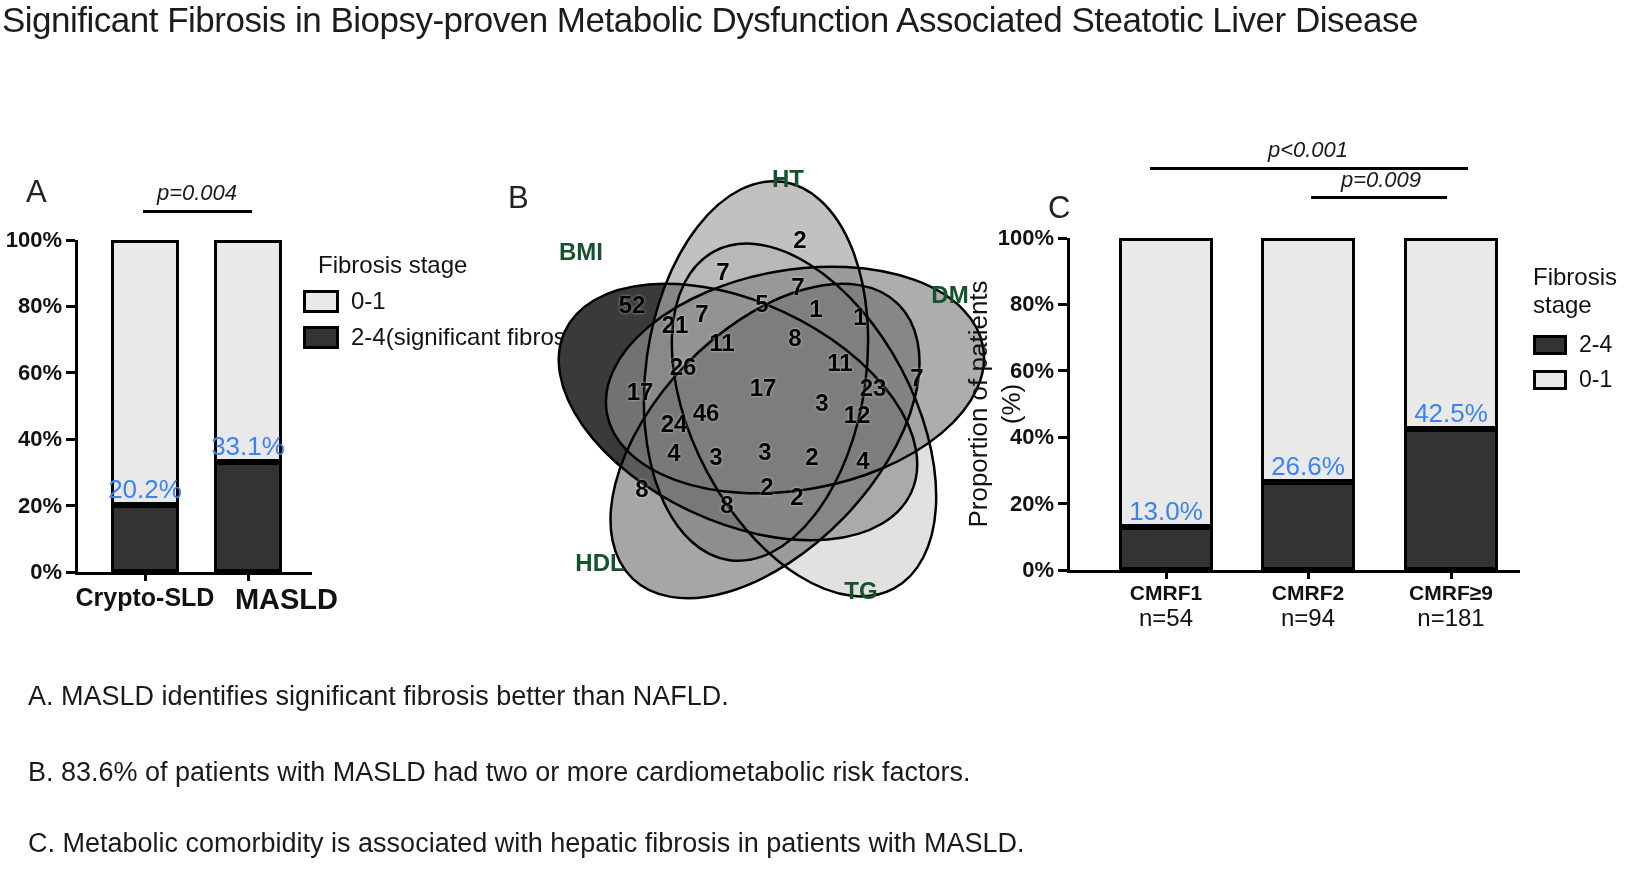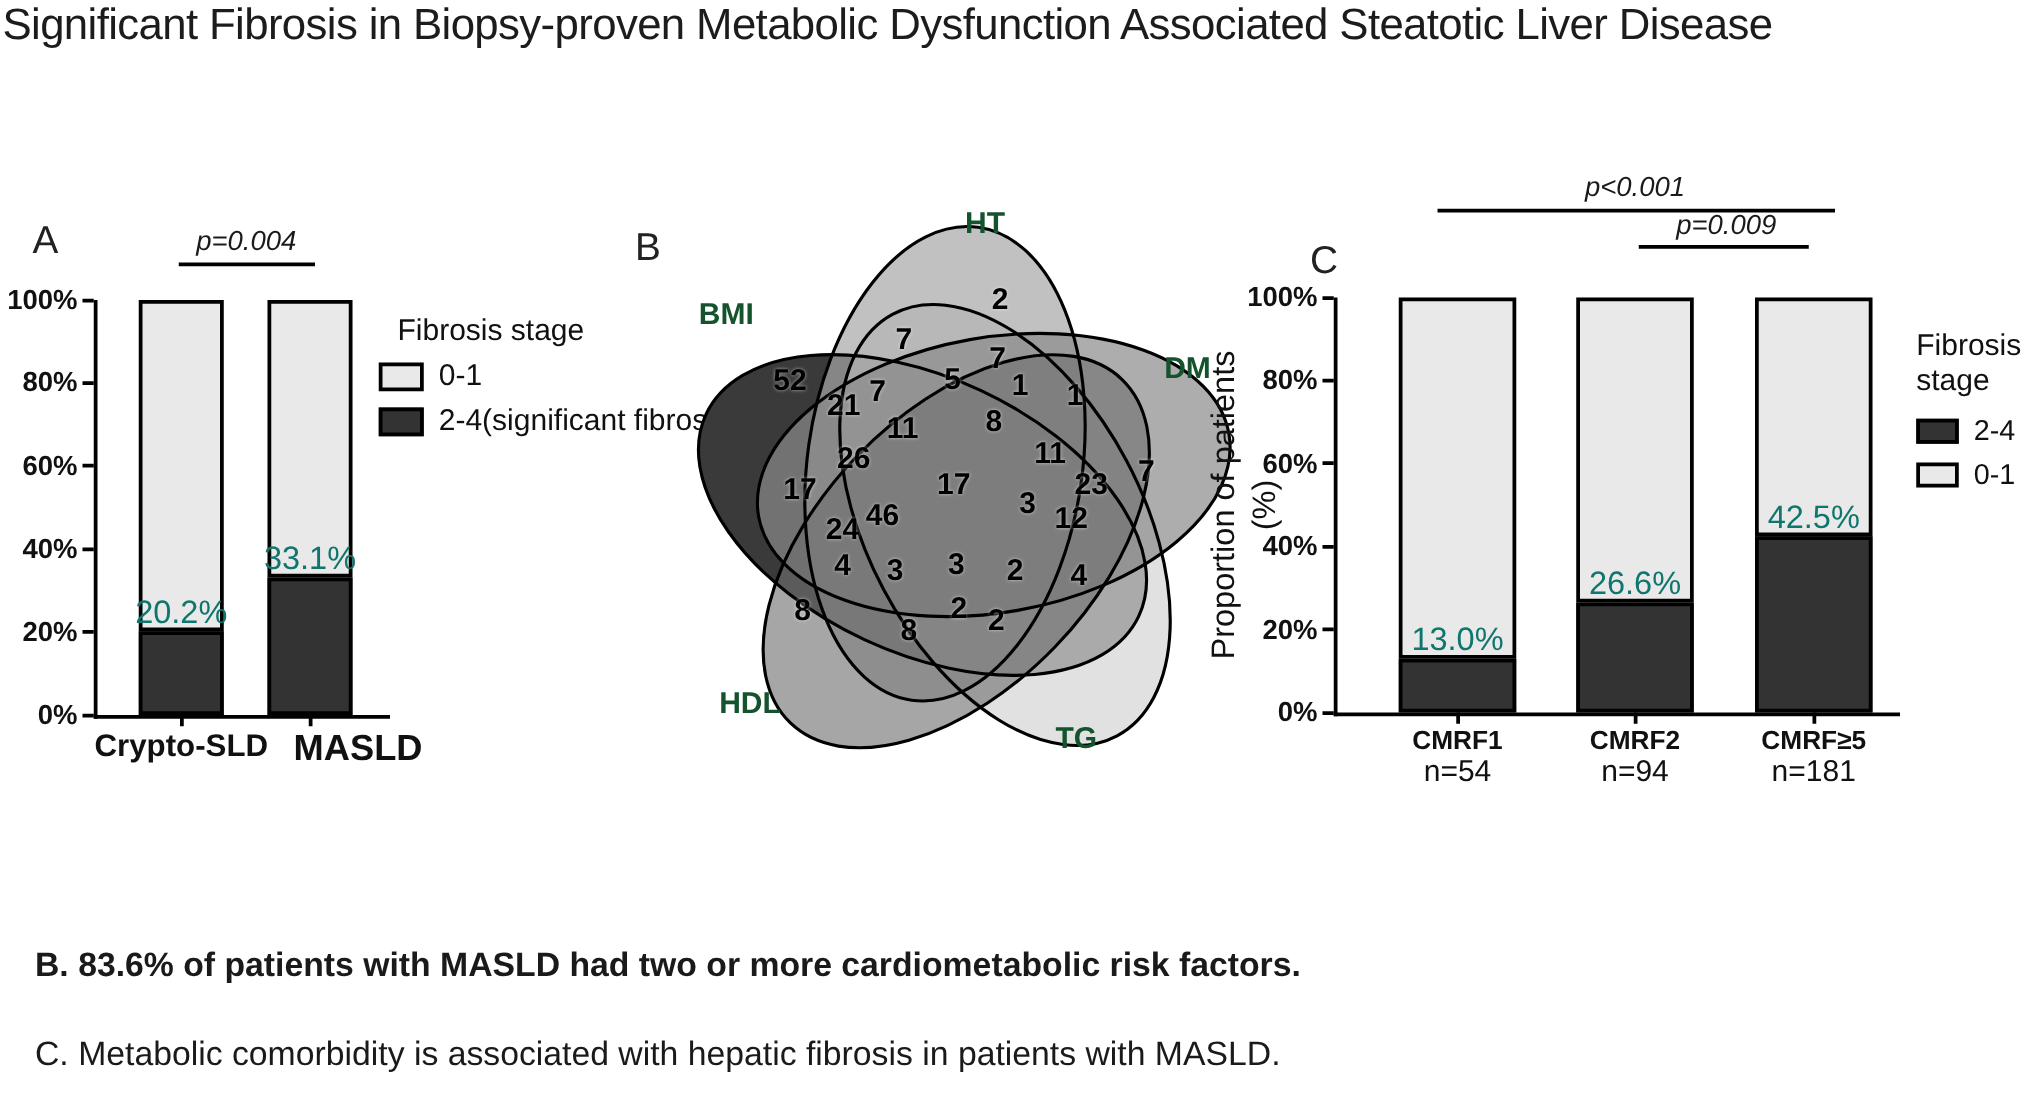--- a/index.html
+++ b/index.html
@@ -16,21 +16,21 @@
   #panelB-label{left:508px;top:180px;}
   #panelC-label{left:1048px;top:190px;}
   .pval{position:absolute;font-size:22px;font-style:italic;color:#1a1a1a;text-align:center;width:160px;}
   .cmpline{position:absolute;height:3px;background:#000;}
   .vline{position:absolute;width:3px;background:#000;}
   .hline{position:absolute;height:3px;background:#000;}
   .ticklabel{position:absolute;font-size:22px;font-weight:700;text-align:right;width:70px;line-height:24px;}
   .seg{position:absolute;box-sizing:border-box;border:3px solid #000;}
   .seg.light{background:var(--light-fill,#e9e9e9);}
   .seg.dark{background:var(--dark-fill,#333333);}
-  .pctlabel{position:absolute;font-size:26px;font-weight:400;text-align:center;color:#0f766e;}
+  .pctlabel{position:absolute;font-size:26px;font-weight:400;text-align:center;color:#3b82f6;}
   .catlabel{position:absolute;font-size:24px;font-weight:700;text-align:center;}
   .nlabel{position:absolute;font-size:24px;font-weight:400;text-align:center;}
   .legend{position:absolute;}
   .legend .ltitle{font-size:24px;font-weight:400;margin-bottom:8px;margin-top:32px;}
   .lrow{display:flex;align-items:center;margin-top:8px;}
   .sw{display:inline-block;box-sizing:border-box;border:3px solid #000;margin-right:12px;}
   .swA{width:36px;height:23px;}
   .swC{width:34px;height:20px;}
   .litem{font-size:24px;font-weight:400;white-space:nowrap;}
   #legendA{left:303px;top:219px;}
@@ -42,21 +42,21 @@
   .venn-num{position:absolute;width:44px;text-align:center;font-size:24px;font-weight:700;color:#000;
     line-height:26px;text-shadow:0 0 3px rgba(255,255,255,0.6);}
   .venn-set-label{position:absolute;width:90px;text-align:center;font-size:24px;font-weight:700;color:#14532d;}
   .yaxis-title{
     position:absolute;left:835px;top:364px;width:320px;height:80px;
     display:flex;flex-direction:column;justify-content:center;text-align:center;
     transform:rotate(-90deg);font-size:26px;font-weight:400;line-height:33px;
   }
   .caption{position:absolute;left:28px;font-size:27px;font-weight:400;color:#1a1a1a;white-space:nowrap;}
   #caption-a{top:681px;}
-  #caption-b{top:757px;font-weight:bold;}
+  #caption-b{top:757px;}
   #caption-c{top:828px;}
 </style>
 </head>
 <body>
 
 <div id="canvas">
 
   <div class="fig-title">Significant Fibrosis in Biopsy-proven Metabolic Dysfunction Associated Steatotic Liver Disease</div>
 
   <div class="panel-label" id="panelA-label">A</div>
@@ -102,20 +102,21 @@
     <div class="lrow">
       <span class="sw swC" id="swC0" style="background: rgb(51, 51, 51);"></span>
       <span class="litem">2-4</span>
     </div>
     <div class="lrow">
       <span class="sw swC" id="swC1" style="background: rgb(233, 233, 233);"></span>
       <span class="litem">0-1</span>
     </div>
   </div>
 
+  <div class="caption" id="caption-a">A. MASLD identifies significant fibrosis better than NAFLD.</div>
   <div class="caption" id="caption-b">B. 83.6% of patients with MASLD had two or more cardiometabolic risk factors.</div>
   <div class="caption" id="caption-c">C. Metabolic comorbidity is associated with hepatic fibrosis in patients with MASLD.</div>
 
 <div class="vline" style="left: 75px; top: 240px; height: 335px;"></div>
     <div class="hline" style="left: 75px; top: 572px; width: 237px;"></div>
     <div class="hline" style="left: 66px; top: 238.5px; width: 9px;"></div>
     <div class="ticklabel" style="left: -8px; top: 228px;">100%</div>
     <div class="hline" style="left: 66px; top: 304.9px; width: 9px;"></div>
     <div class="ticklabel" style="left: -8px; top: 294.4px;">80%</div>
     <div class="hline" style="left: 66px; top: 371.3px; width: 9px;"></div>
@@ -165,21 +166,21 @@
     <div class="seg light" style="left: 1261px; top: 238px; width: 94px; height: 243.688px;"></div>
     <div class="seg dark" style="left: 1261px; top: 481.688px; width: 94px; height: 88.312px;"></div>
     <div class="pctlabel" style="left: 1248px; top: 450.688px; width: 120px;">26.6%</div>
     <div class="vline" style="left: 1306.5px; top: 570px; height: 9px;"></div>
     <div class="catlabel" style="left: 1218px; top: 581px; width: 180px; font-size: 21px;">CMRF2</div>
     <div class="nlabel" style="left: 1218px; top: 604px; width: 180px;">n=94</div>
     <div class="seg light" style="left: 1404px; top: 238px; width: 94px; height: 190.9px;"></div>
     <div class="seg dark" style="left: 1404px; top: 428.9px; width: 94px; height: 141.1px;"></div>
     <div class="pctlabel" style="left: 1391px; top: 397.9px; width: 120px;">42.5%</div>
     <div class="vline" style="left: 1449.5px; top: 570px; height: 9px;"></div>
-    <div class="catlabel" style="left: 1361px; top: 581px; width: 180px; font-size: 21px;">CMRF≥5</div>
+    <div class="catlabel" style="left: 1361px; top: 581px; width: 180px; font-size: 21px;">CMRF≥9</div>
     <div class="nlabel" style="left: 1361px; top: 604px; width: 180px;">n=181</div>
     <div class="venn-set-label" style="left: 536px; top: 238px;">BMI</div>
     <div class="venn-set-label" style="left: 743px; top: 165px;">HT</div>
     <div class="venn-set-label" style="left: 905px; top: 281px;">DM</div>
     <div class="venn-set-label" style="left: 816px; top: 577px;">TG</div>
     <div class="venn-set-label" style="left: 555px; top: 549px; text-align: center;">HDL</div>
     <div class="venn-num" style="left: 778px; top: 227px;">2</div>
     <div class="venn-num" style="left: 610px; top: 292px;">52</div>
     <div class="venn-num" style="left: 701px; top: 259px;">7</div>
     <div class="venn-num" style="left: 776px; top: 274px;">7</div>

